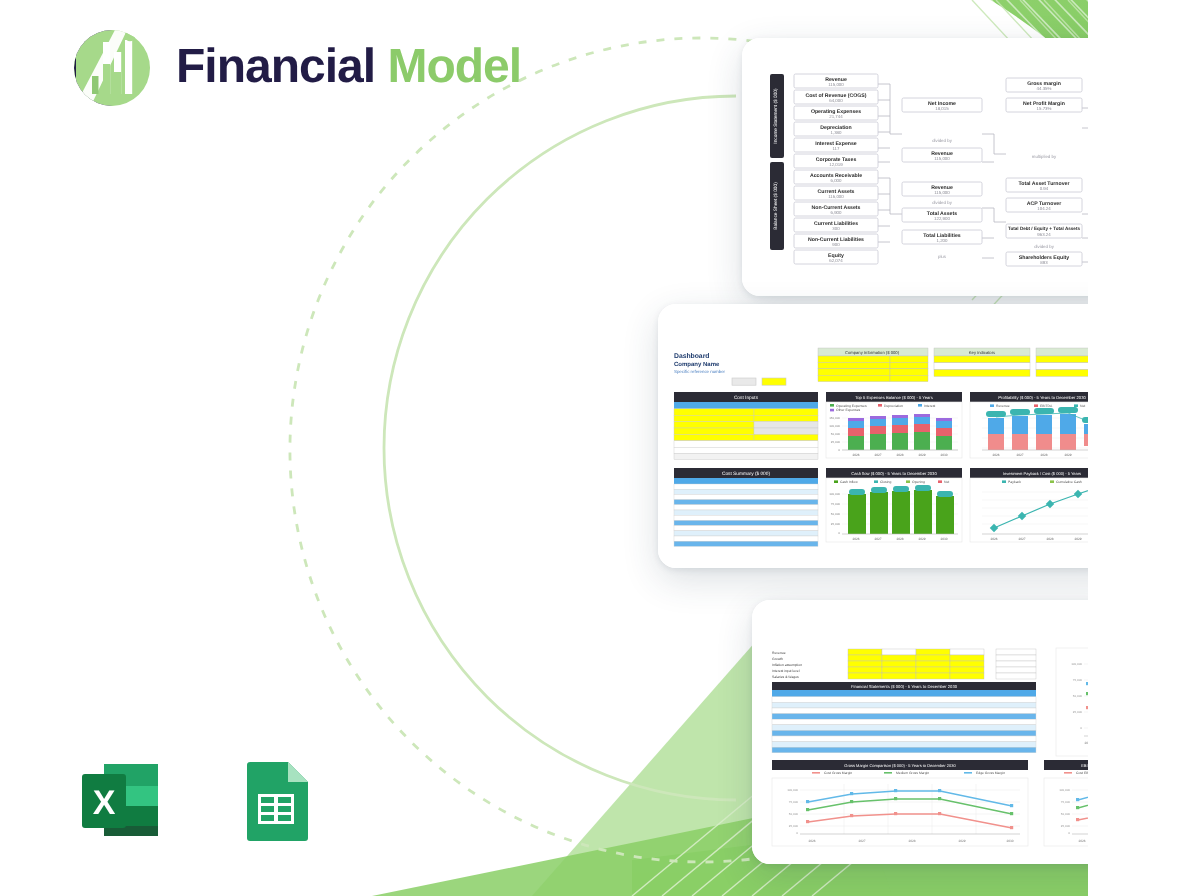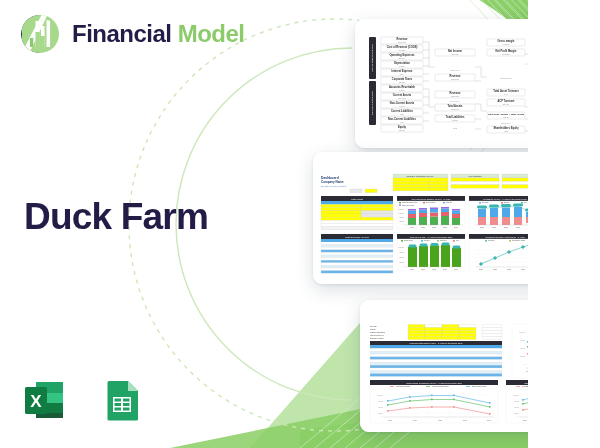--- a/index.html
+++ b/index.html
@@ -2,21 +2,21 @@
 <html><head>
 <meta charset="utf-8">
 <style>
   * { box-sizing: border-box; margin:0; padding:0; }
   html,body { width:600px; height:448px; overflow:hidden; }
   body {
     font-family: "Liberation Sans", sans-serif;
     background:#ffffff;
     position:relative;
   }
-  .stage { position:absolute; inset:0; width:528px; height:448px; overflow:hidden; background:#fff; }
+  .stage { position:absolute; inset:0; width:528px; height:448px; overflow:hidden; background:#fff;margin-left:16px; }
 
   
   .bg-svg { position:absolute; inset:0; width:600px; height:448px; }
 
   
   .logo-row { position:absolute; left:18px; top:12px; display:flex; align-items:center; gap:10px; }
   .logo-mark { width:44px; height:44px; position:relative; flex:0 0 auto; }
   .logo-text { font-size:24px; font-weight:700; letter-spacing:-0.5px; white-space:nowrap; }
   .lt-dark { color:#221C46; }
   .lt-green { color:#8CCB6A; position:relative; }
@@ -140,21 +140,20 @@
           <rect x="23" y="24" width="3.6" height="11" fill="#A6D98A"></rect>
           <rect x="12" y="26" width="3.2" height="9" fill="#A6D98A"></rect>
           <rect x="12" y="26" width="3.2" height="9" fill="#6FAE52" opacity="0.4"></rect>
           <circle cx="31" cy="6" r="2.6" fill="#A6D98A"></circle>
         </g>
       </svg>
     </div>
     <div class="logo-text"><span class="lt-dark">Financial</span><span>&nbsp;</span><span class="lt-green">Model</span></div>
   </div>
 
-  <div class="title">Duck Farm</div>
 
   <div class="filetypes">
     <div class="ft">
       <svg viewBox="0 0 44 44" width="44" height="44">
         <rect x="14" y="4" width="27" height="11" fill="#21A366"></rect>
         <rect x="14" y="15" width="27" height="10" fill="#33C481"></rect>
         <rect x="14" y="25" width="27" height="10" fill="#107C41"></rect>
         <rect x="14" y="35" width="27" height="5" fill="#185C37"></rect>
         <rect x="3" y="9" width="22" height="27" rx="1.5" fill="#107C41"></rect>
         <text x="14" y="29" font-family="'Liberation Sans',sans-serif" font-size="17" font-weight="700" fill="#ffffff" text-anchor="middle">X</text>

